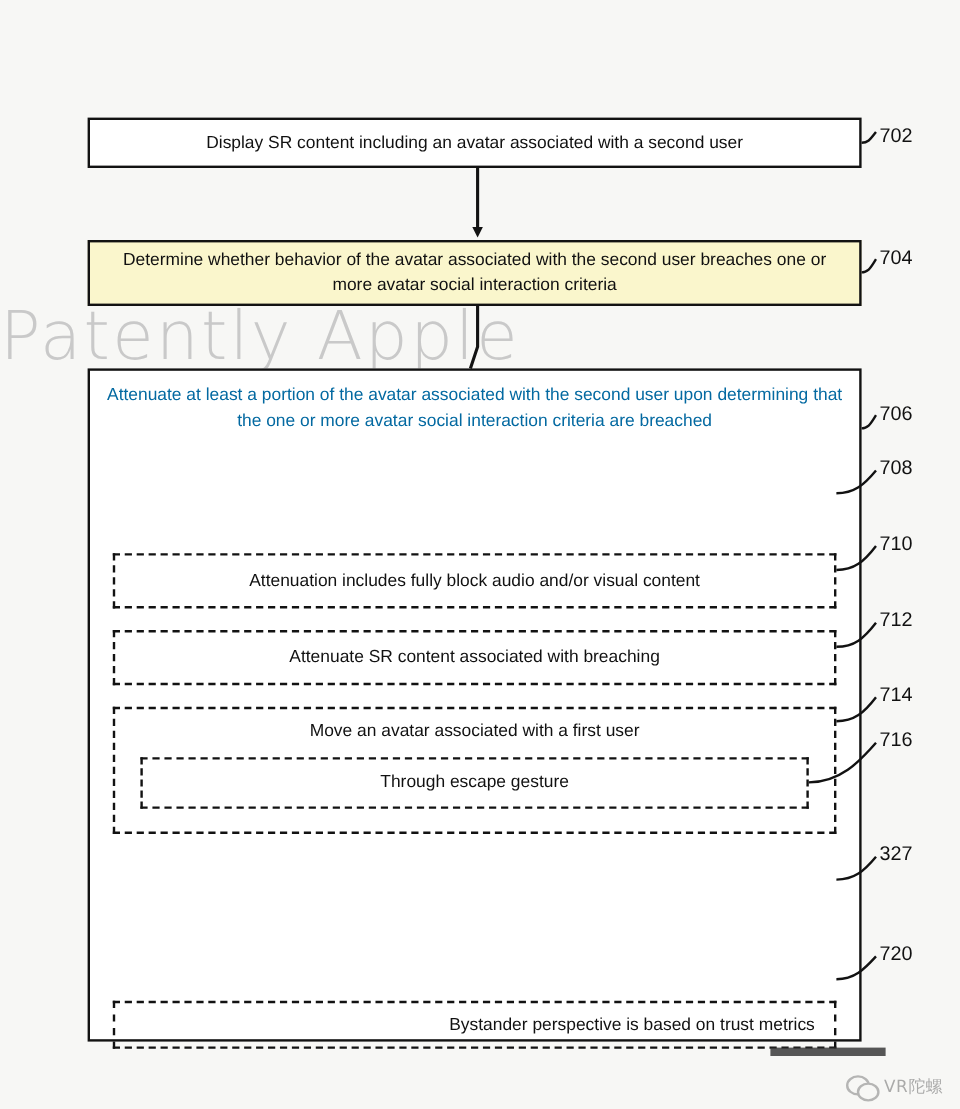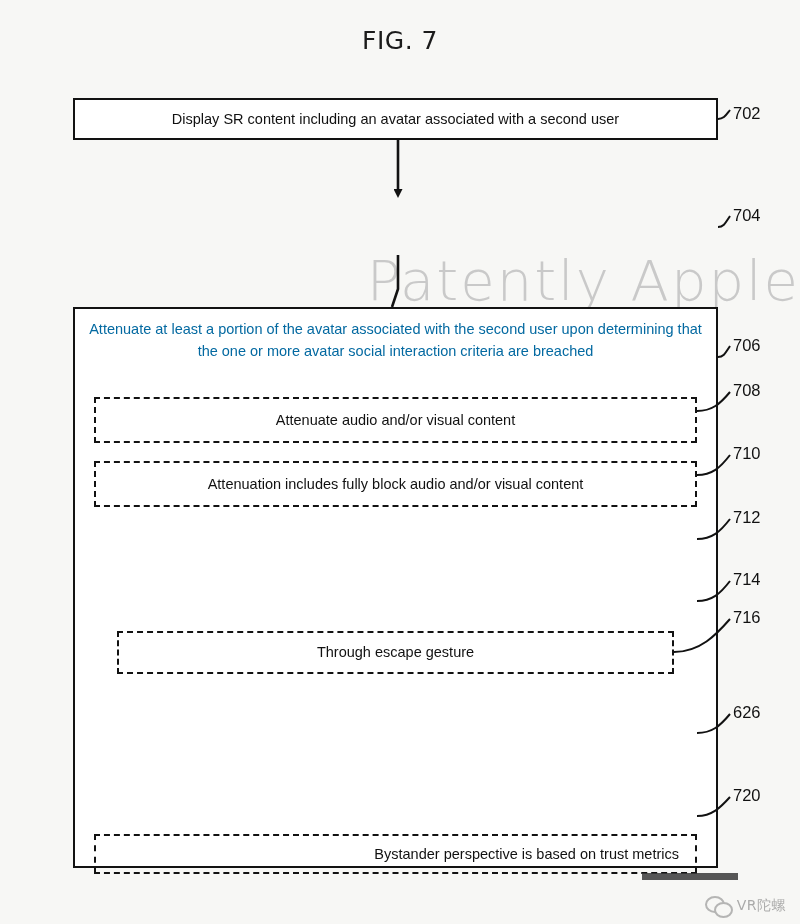--- a/index.html
+++ b/index.html
@@ -33,21 +33,21 @@
     font-family: "DejaVu Sans", sans-serif;
     font-weight: 400;
   }
 
   
   .watermark {
     position: absolute;
     top: 248px;
     left: 0;
     width: 800px;
-    text-align: right;
+    text-align: left;
     font-size: 56px;
     letter-spacing: 2px;
     color: #c9c9c9;
     font-family: "DejaVu Sans", sans-serif;
     font-weight: 300;
     pointer-events: none;
     z-index: 5;
     white-space: nowrap;
   }
 
@@ -174,54 +174,59 @@
     background: #3a3a3a;
     z-index: 25;
     opacity: 0.85;
   }
 </style>
 </head>
 <body>
 
 <div id="figure-root">
 
-  <div class="fig-title">FIG. 7</div>
 
   <div class="sbox" style="left:73px; top:98px; width:645px; height:42px;">
     <span class="txt">Display SR content including an avatar associated with a second user</span>
   </div>
   <div class="ref" style="left:733px; top:104px;">702</div>
 
+  <div class="sbox" style="left:73px; top:200px; width:645px; height:55px; background:#faf6cc;">
+    <span class="txt">Determine whether behavior of the avatar associated with the second user breaches one or more avatar social interaction criteria</span>
+  </div>
   <div class="ref" style="left:733px; top:206px;">704</div>
 
   <div class="container-box" style="left:73px; top:307px; width:645px; height:561px;">
     <div class="container-head">Attenuate at least a portion of the avatar associated with the second user upon determining that the one or more avatar social interaction criteria are breached</div>
   </div>
   <div class="ref" style="left:733px; top:336px;">706</div>
 
-  <div class="dbox" style="left:94px; top:397px; width:603px; height:46px;">
-    <span class="txt">Attenuate audio and/or visual content</span>
-  </div>
   <div class="ref" style="left:733px; top:381px;">708</div>
 
   <div class="dbox" style="left:94px; top:461px; width:603px; height:46px;">
     <span class="txt">Attenuation includes fully block audio and/or visual content</span>
   </div>
   <div class="ref" style="left:733px; top:444px;">710</div>
 
+  <div class="dbox" style="left:94px; top:525px; width:603px; height:46px;">
+    <span class="txt">Attenuate SR content associated with breaching</span>
+  </div>
   <div class="ref" style="left:733px; top:508px;">712</div>
 
+  <div class="dbox" style="left:94px; top:589px; width:603px; height:106px; align-items:flex-start;">
+    <span class="txt" style="margin-top:8px;">Move an avatar associated with a first user</span>
+  </div>
   <div class="ref" style="left:733px; top:570px;text-align:right;">714</div>
 
   <div class="dbox" style="left:117px; top:631px; width:557px; height:43px; z-index:14;">
     <span class="txt">Through escape gesture</span>
   </div>
   <div class="ref" style="left:733px; top:608px;">716</div>
 
-  <div class="ref" style="left:733px; top:703px;">626</div>
+  <div class="ref" style="left:733px; top:703px;">327</div>
 
   <div class="dbox" style="left:94px; top:834px; width:603px; height:40px;justify-content:flex-end;">
     <span class="txt">Bystander perspective is based on trust metrics</span>
   </div>
   <div class="ref" style="left:733px; top:786px;text-align:center;">720</div>
 
   <div class="watermark">Patently Apple</div>
 
   <svg id="overlay" width="800" height="924" viewBox="0 0 800 924">
     <defs>

